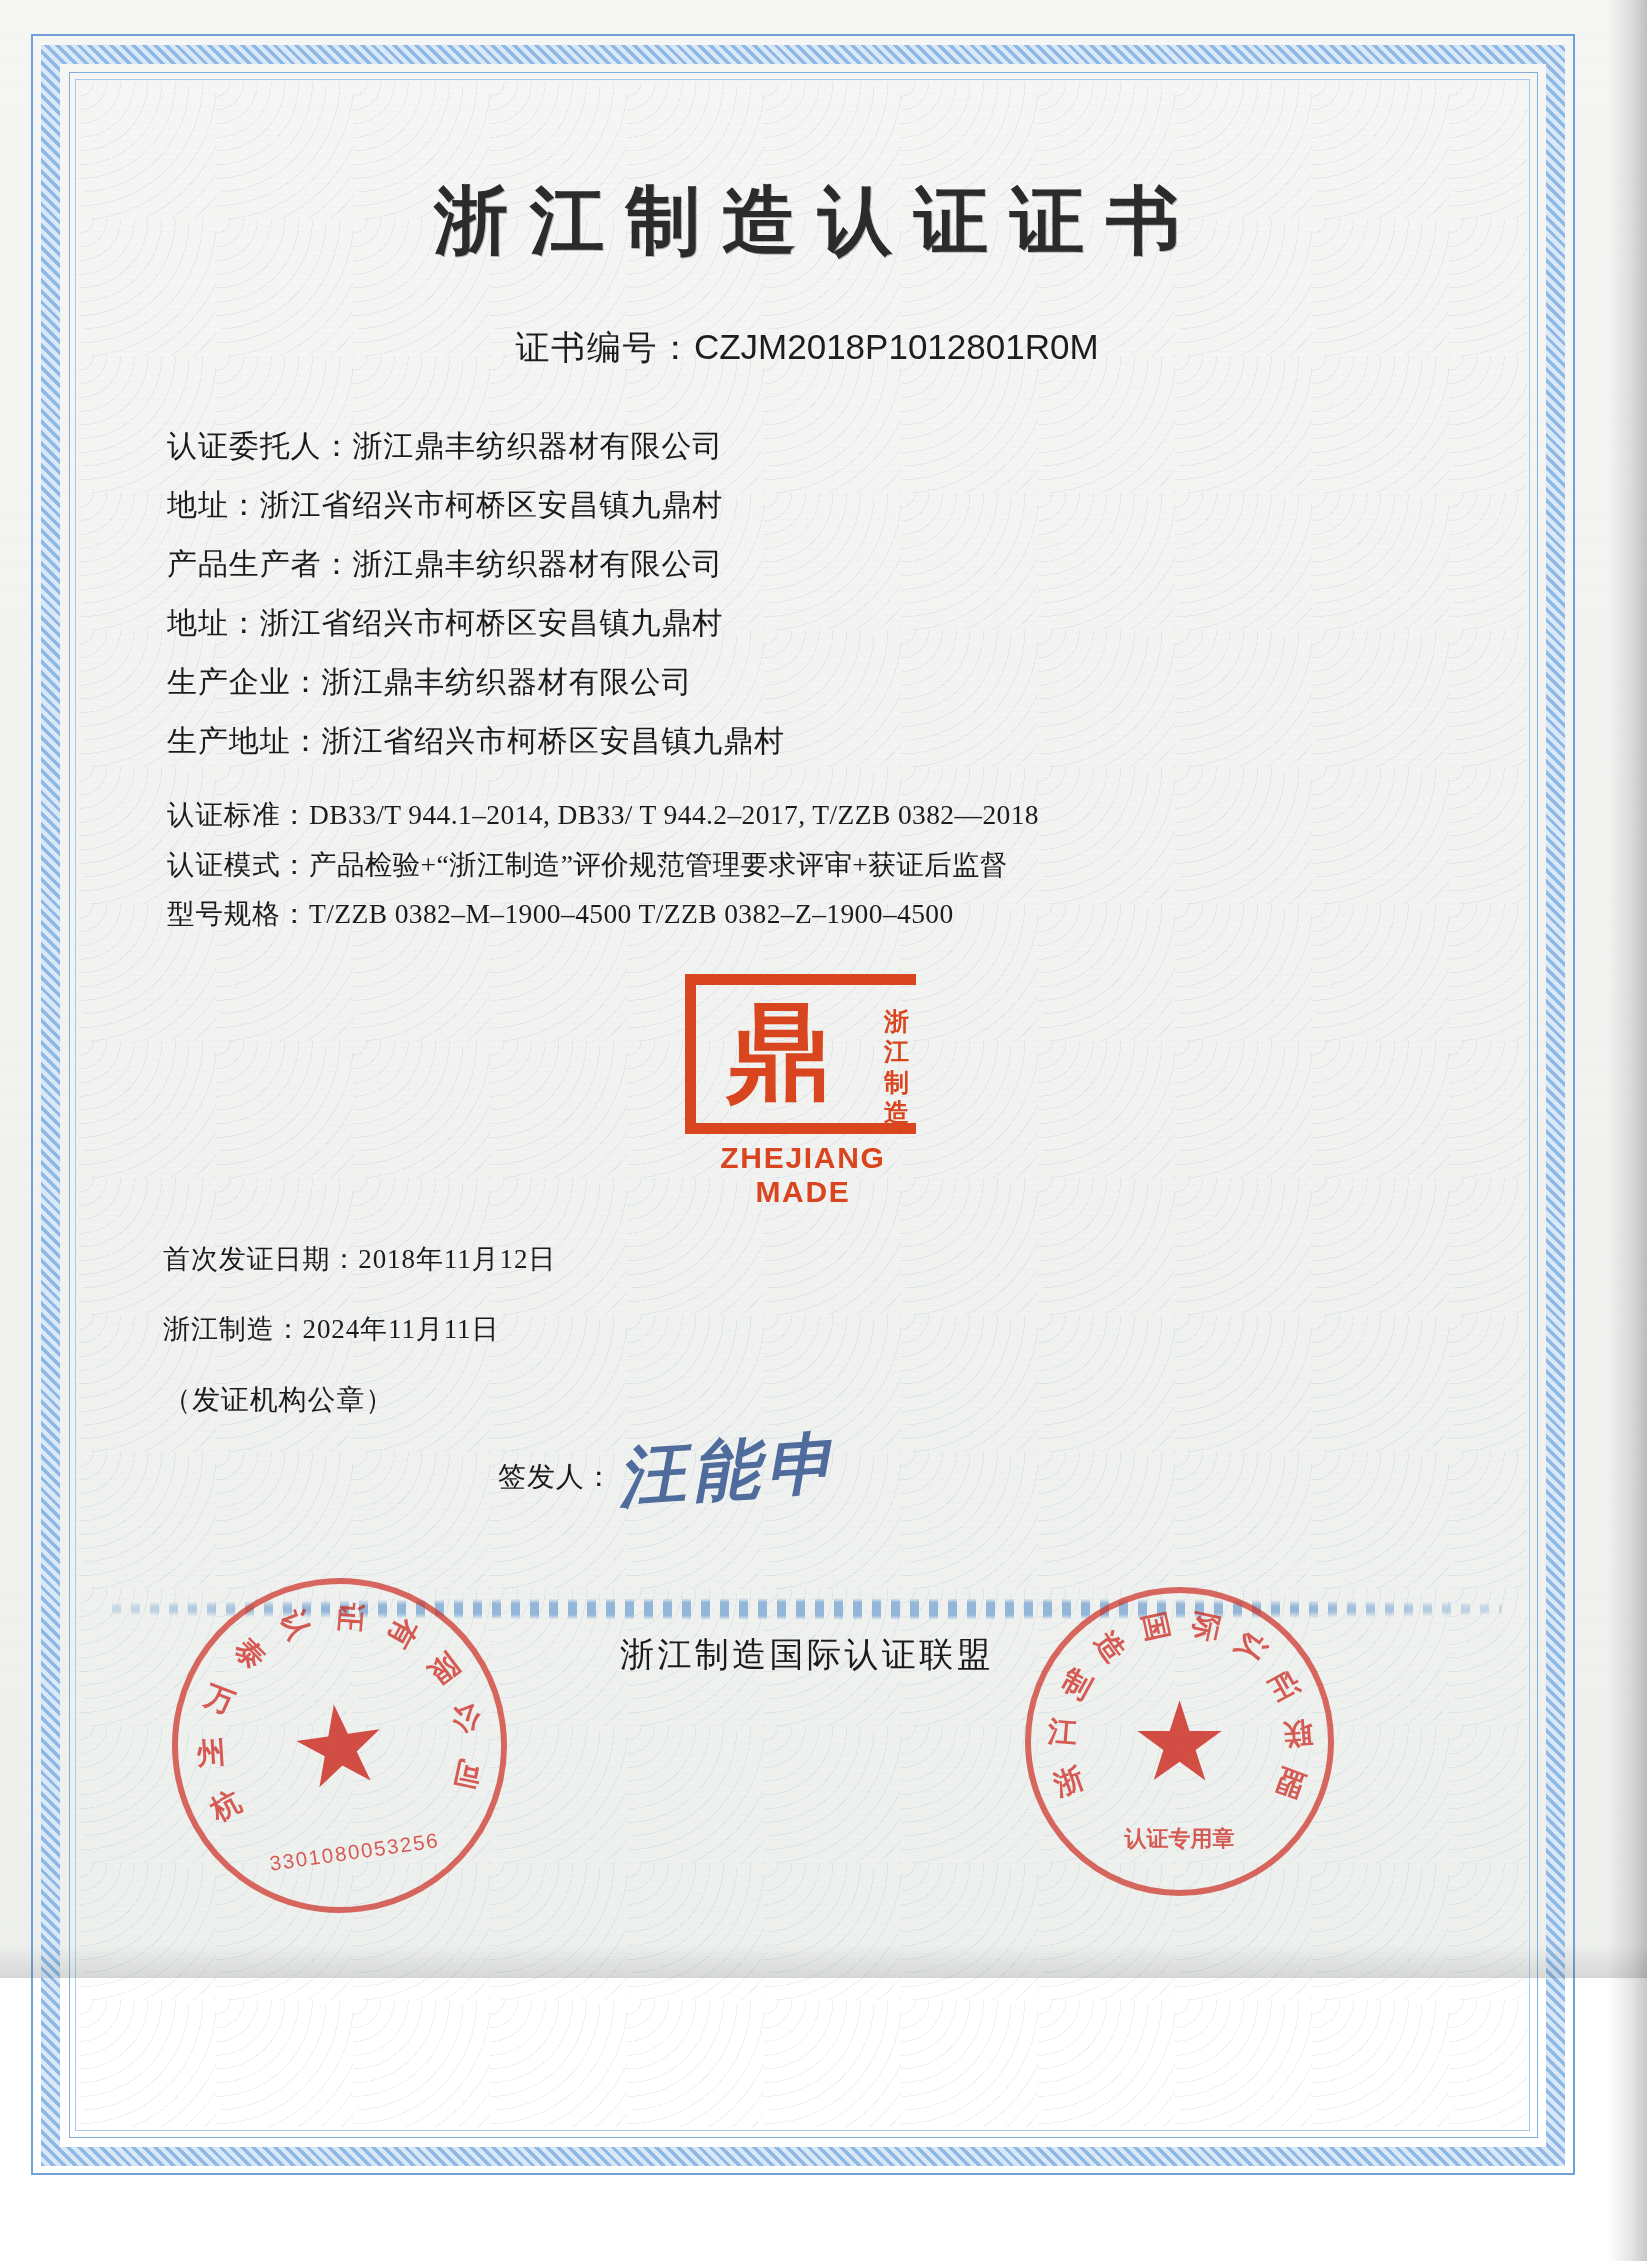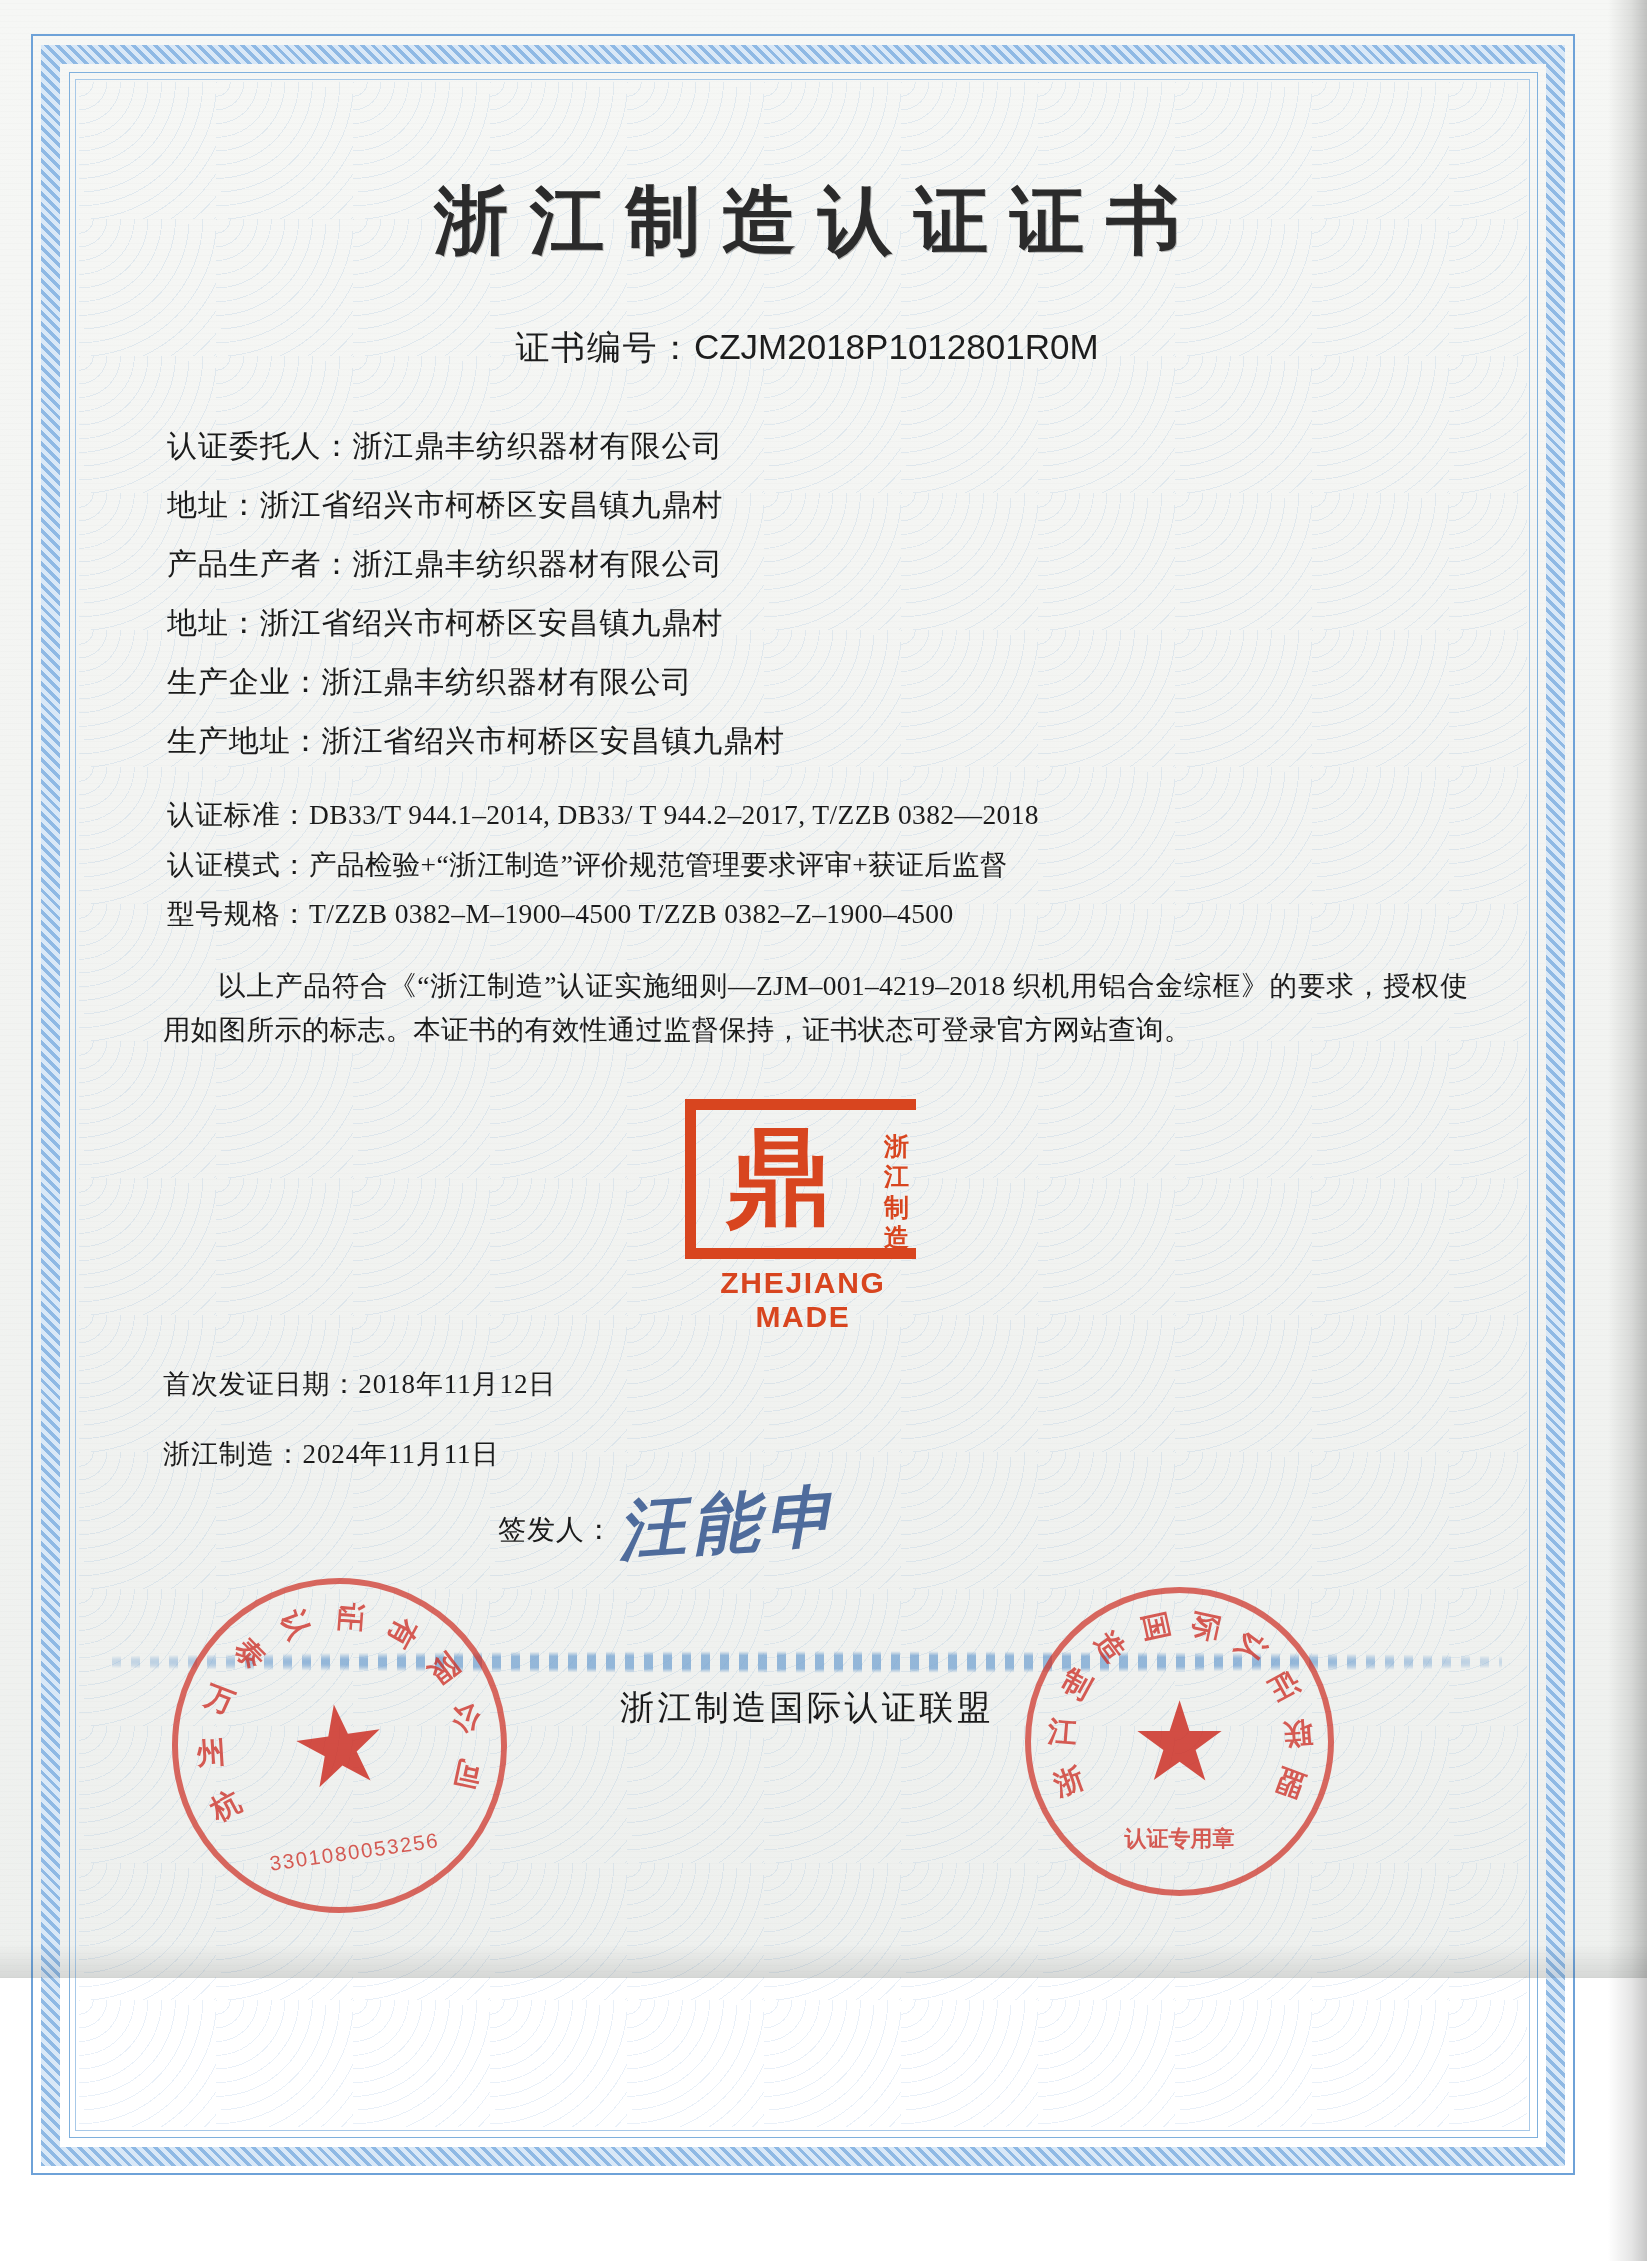--- a/index.html
+++ b/index.html
@@ -406,40 +406,40 @@
         <span class="k">认证标准：</span><span>DB33/T 944.1–2014, DB33/ T 944.2–2017, T/ZZB 0382—2018</span>
       </div>
       <div class="spec-row">
         <span class="k">认证模式：</span><span>产品检验+“浙江制造”评价规范管理要求评审+获证后监督</span>
       </div>
       <div class="spec-row">
         <span class="k">型号规格：</span><span>T/ZZB 0382–M–1900–4500  T/ZZB 0382–Z–1900–4500</span>
       </div>
     </div>
 
-    <div class="statement">以上产品符合《“浙江制造”认证实施细则—ZJM–001–4219–2018 织机用铝合金综框》的要求，授权使用如图所示的标志。本证书的有效性通过监督保持，证书状态可登录官方网站查询。</div>
 
     <div class="logo-wrap">
       <div class="logo">
         <div class="frame"></div>
         <div class="frame-top-right"></div>
         <div class="frame-bot-right"></div>
         <div class="glyph">鼎</div>
         <div class="side-text">浙江制造</div>
         <div class="en">ZHEJIANG MADE</div>
       </div>
     </div>
 
     <div class="dates">
       <div class="date-row">
         <span>首次发证日期：</span><span>2018年11月12日</span>
       </div>
       <div class="date-row">
         <span>浙江制造：</span><span>2024年11月11日</span>
       </div>
+      <div class="seal-note">（发证机构公章）</div>
 
       <div class="signer-row">
         <span>签发人：</span>
         <span class="signature">汪能申</span>
       </div>
     </div>
 
     <div class="footer-divider"></div>
     <div class="org-name">浙江制造国际认证联盟</div>
 

